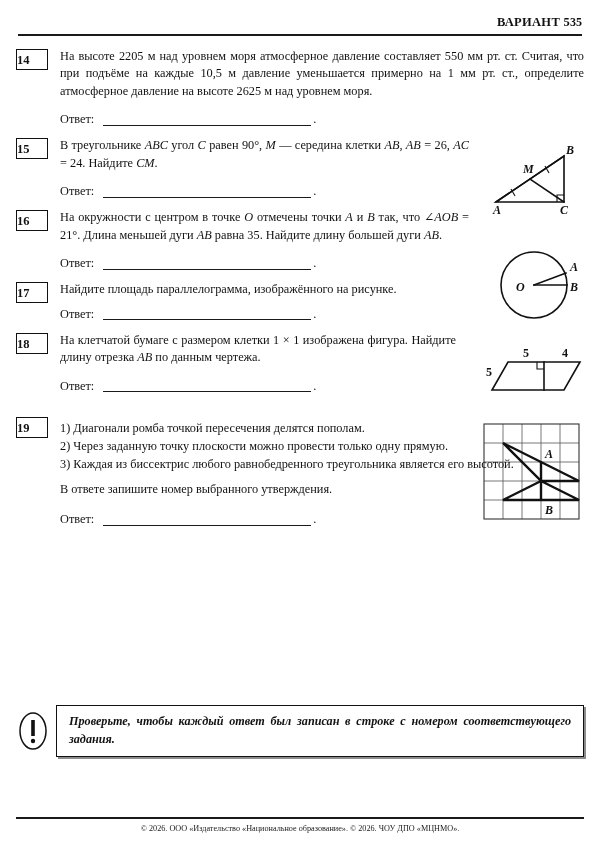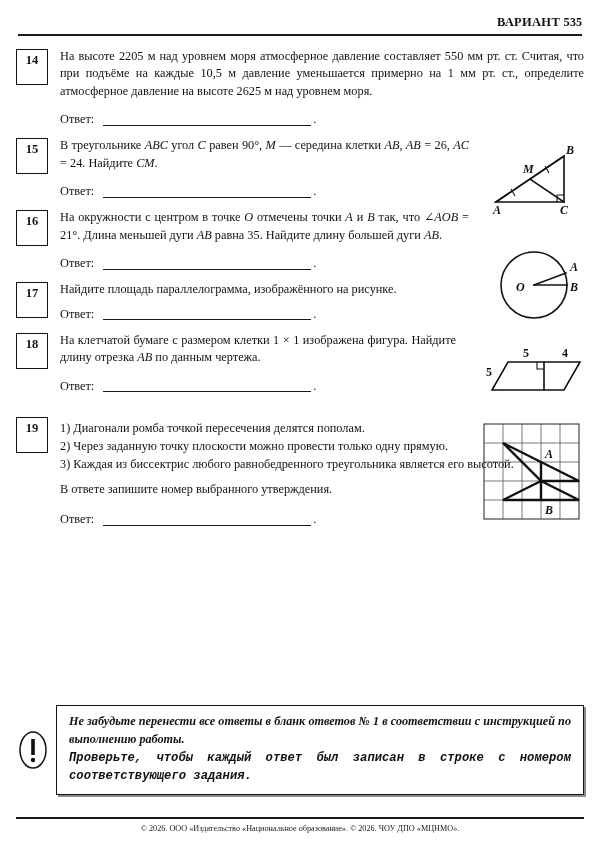--- a/index.html
+++ b/index.html
@@ -48,23 +48,22 @@
   
   .task {
     display: flex;
     align-items: flex-start;
     position: relative;
     margin-bottom: 4px;
   }
   .task-num {
     width: 32px;
     min-width: 32px;
-    height: 36px;
+    height: 21px;
     border: 1.4px solid #111;
-    text-align: center;
     line-height: 20px;
     font-size: 12.5px;
     font-weight: bold;
     margin-right: 12px;
     margin-top: 1px;
     box-sizing: border-box;
   }
   .task-body {
     flex: 1;
     min-width: 0;
@@ -340,21 +339,20 @@
 
   <div class="warn-wrap">
     <div class="warn-icon">
       <svg width="32" height="44" viewBox="0 0 32 44">
         <ellipse cx="16" cy="22" rx="13" ry="18" fill="none" stroke="#111" stroke-width="1.5"></ellipse>
         <rect x="14.2" y="11" width="3.6" height="16" fill="#111"></rect>
         <circle cx="16" cy="32" r="2.2" fill="#111"></circle>
       </svg>
     </div>
     <div class="warn-box">
-      <p class="warn-text">Не забудьте перенести все ответы в бланк ответов № 1 в соответствии с инструкцией по выполнению работы.</p>
       <p class="warn-text">Проверьте, чтобы каждый ответ был записан в строке с номером соответствующего задания.</p>
     </div>
   </div>
 
   <div class="footer">
     <div class="footer-rule"></div>
     <div class="footer-line">© 2026. ООО «Издательство «Национальное образование». © 2026. ЧОУ ДПО «МЦНМО».</div>
   </div>
 
 </div>

